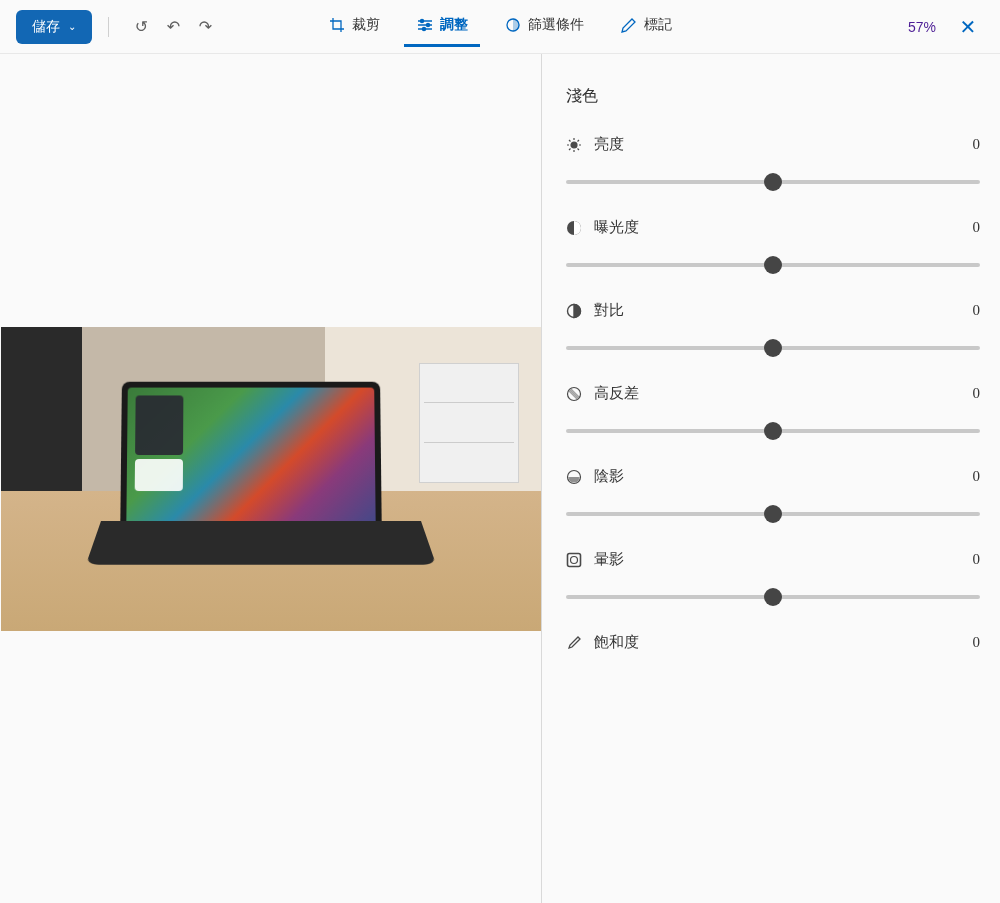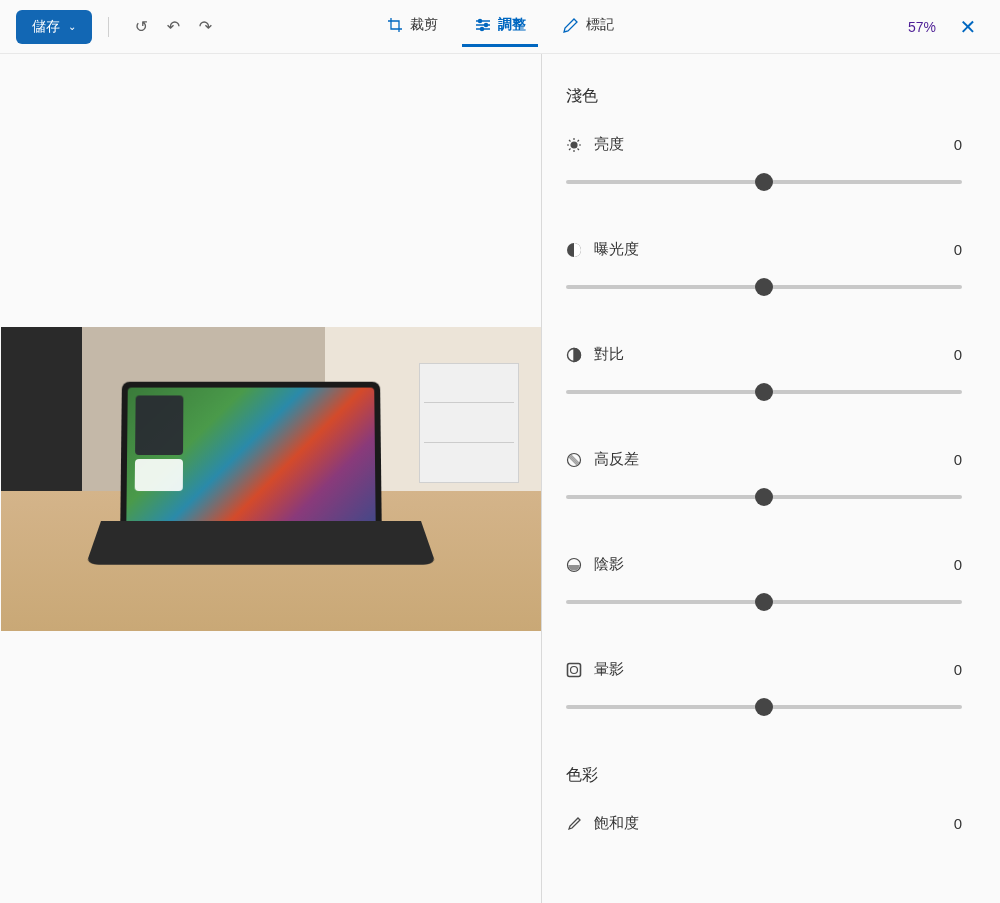--- a/index.html
+++ b/index.html
@@ -173,31 +173,32 @@
   position: absolute;
   bottom: 0; left: 0;
   width: 320px; height: 80px;
   background: #2a2a2a;
   transform: perspective(800px) rotateX(60deg);
   transform-origin: top;
   border-radius: 0 0 12px 12px;
 }
 .panel {
   flex: 1;
-  padding: 32px 38px 16px 24px;
+  padding: 32px 20px 16px 24px;
   overflow-y: auto;
   background: #fafafa;
 }
 .section-title {
   font-size: 16px;
   color: #333;
   margin-bottom: 28px;
 }
 .control {
-  margin-bottom: 56px;
+  margin-bottom: 34px;
+  font-family: Liberation Serif, serif;
 }
 .control-header {
   display: flex;
   align-items: center;
   justify-content: space-between;
   margin-bottom: 26px;
 }
 .control-label {
   display: flex;
   align-items: center;
@@ -263,20 +264,29 @@
             <circle cx="5" cy="4" r="1.5" fill="#0067c0"></circle>
             <circle cx="11" cy="8" r="1.5" fill="#0067c0"></circle>
             <circle cx="7" cy="12" r="1.5" fill="#0067c0"></circle>
           </svg>
       </span>
       <span>調整</span>
     </div>
     <div class="tab">
       <span class="ticon">
         <svg width="16" height="16" viewBox="0 0 16 16" fill="none" stroke="#0067c0" stroke-width="1.3">
+            <circle cx="8" cy="8" r="6"></circle>
+            <path d="M8 2a6 6 0 010 12" fill="#0067c0" opacity="0.3"></path>
+          </svg>
+      </span>
+      <span>篩選條件</span>
+    </div>
+    <div class="tab">
+      <span class="ticon">
+        <svg width="16" height="16" viewBox="0 0 16 16" fill="none" stroke="#0067c0" stroke-width="1.3">
             <path d="M11 2l3 3-9 9-4 1 1-4z"></path>
           </svg>
       </span>
       <span>標記</span>
     </div>
   </div>
 
   <div class="tb-right">
     <span class="zoom-label">57%</span>
     <button class="close-btn">
@@ -408,21 +418,20 @@
           </span>
           <span>暈影</span>
         </div>
         <span class="control-value">0</span>
       </div>
       <div class="slider-track">
           <div class="slider-thumb"></div>
         </div>
     </div>
 
-    <div class="section-title" style="margin-top:16px;">色彩</div>
 
     <div class="control">
       <div class="control-header">
         <div class="control-label">
           <span class="cicon">
             <svg width="16" height="16" viewBox="0 0 16 16" fill="none" stroke="#4a4a4a" stroke-width="1.3">
                 <path d="M12 2l2 2-2 2-6 6-3 1 1-3 6-6z"></path>
               </svg>
           </span>
           <span>飽和度</span>

